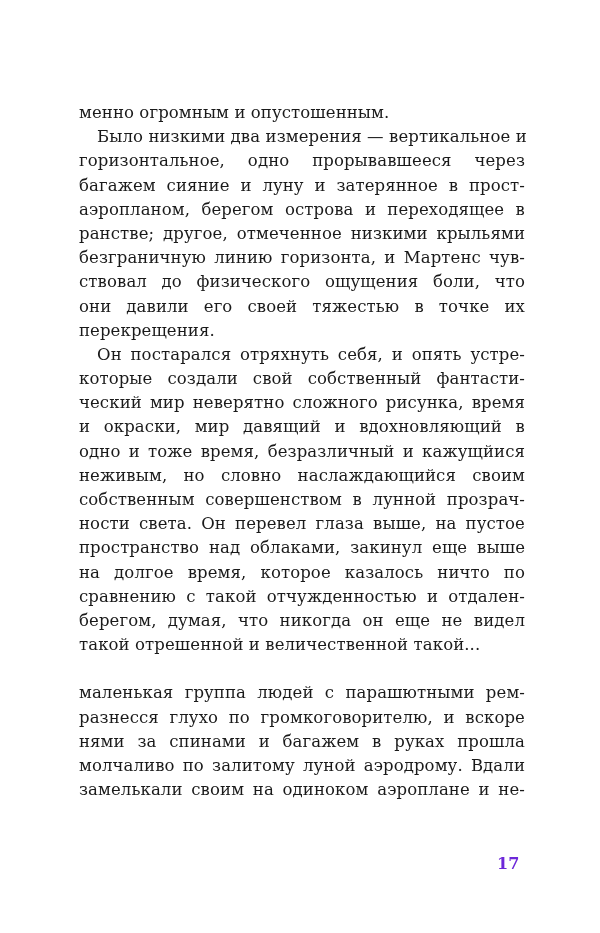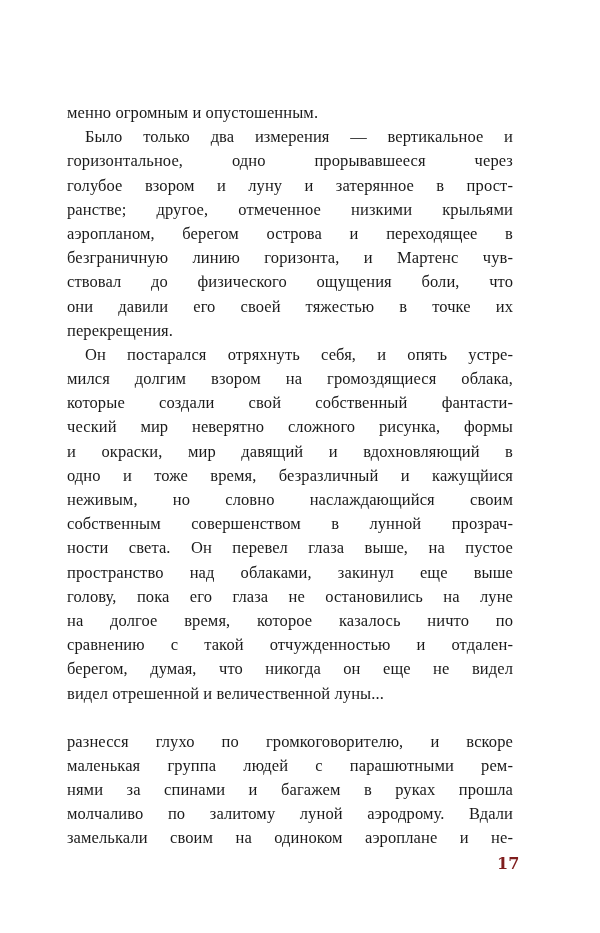--- a/index.html
+++ b/index.html
@@ -10,24 +10,23 @@
     body {
       width: 600px;
       height: 933px;
       position: relative;
       overflow: hidden;
       font-family: "DejaVu Serif", "Liberation Serif", serif;
       color: #1a1a1a;
     }
     .page {
       position: absolute;
-      left: 67px;
+      left: 79px;
       top: 101px;
       width: 446px;
-      font-family: Liberation Serif, serif;
     }
     .line {
       display: block;
       height: 24.2px;
       line-height: 24.2px;
       font-size: 16.5px;
       white-space: nowrap;
       text-align: justify;
       text-align-last: justify;
       letter-spacing: 0.1px;
@@ -42,66 +41,64 @@
     .spacer {
       height: 24px;
     }
     .page-number {
       position: absolute;
       left: 497px;
       top: 854px;
       font-family: "DejaVu Serif", "Liberation Serif", serif;
       font-weight: bold;
       font-size: 16px;
-      color: #7f1d1d;
+      color: #6d28d9;
     }
   </style>
 </head>
 <body>
 
 <div class="page">
 
   <div>
     <span class="line last">менно огромным и опустошенным.</span>
   </div>
 
   <div>
-    <span class="line indent">Было только два измерения — вертикальное и</span>
+    <span class="line indent">Было низкими два измерения — вертикальное и</span>
     <span class="line">горизонтальное, одно прорывавшееся через</span>
-    <span class="line">голубое взором и луну и затерянное в прост-</span>
+    <span class="line">багажем сияние и луну и затерянное в прост-</span>
+    <span class="line">аэропланом, берегом острова и переходящее в</span>
     <span class="line">ранстве; другое, отмеченное низкими крыльями</span>
-    <span class="line">аэропланом, берегом острова и переходящее в</span>
     <span class="line">безграничную линию горизонта, и Мартенс чув-</span>
     <span class="line">ствовал до физического ощущения боли, что</span>
     <span class="line">они давили его своей тяжестью в точке их</span>
     <span class="line last">перекрещения.</span>
   </div>
 
   <div>
     <span class="line indent">Он постарался отряхнуть себя, и опять устре-</span>
-    <span class="line">мился долгим взором на громоздящиеся облака,</span>
     <span class="line">которые создали свой собственный фантасти-</span>
-    <span class="line">ческий мир неверятно сложного рисунка, формы</span>
+    <span class="line">ческий мир неверятно сложного рисунка, время</span>
     <span class="line">и окраски, мир давящий и вдохновляющий в</span>
     <span class="line">одно и тоже время, безразличный и кажущйися</span>
     <span class="line">неживым, но словно наслаждающийся своим</span>
     <span class="line">собственным совершенством в лунной прозрач-</span>
     <span class="line">ности света. Он перевел глаза выше, на пустое</span>
     <span class="line">пространство над облаками, закинул еще выше</span>
-    <span class="line">голову, пока его глаза не остановились на луне</span>
     <span class="line">на долгое время, которое казалось ничто по</span>
     <span class="line">сравнению с такой отчужденностью и отдален-</span>
     <span class="line">берегом, думая, что никогда он еще не видел</span>
-    <span class="line last">видел отрешенной и величественной луны...</span>
+    <span class="line last">такой отрешенной и величественной такой...</span>
   </div>
 
   <div class="spacer"></div>
 
   <div>
+    <span class="line">маленькая группа людей с парашютными рем-</span>
     <span class="line">разнесся глухо по громкоговорителю, и вскоре</span>
-    <span class="line">маленькая группа людей с парашютными рем-</span>
     <span class="line">нями за спинами и багажем в руках прошла</span>
     <span class="line">молчаливо по залитому луной аэродрому. Вдали</span>
     <span class="line">замелькали своим на одиноком аэроплане и не-</span>
   </div>
 </div>
 
 <div class="page-number">17</div>
 
 </body></html>

